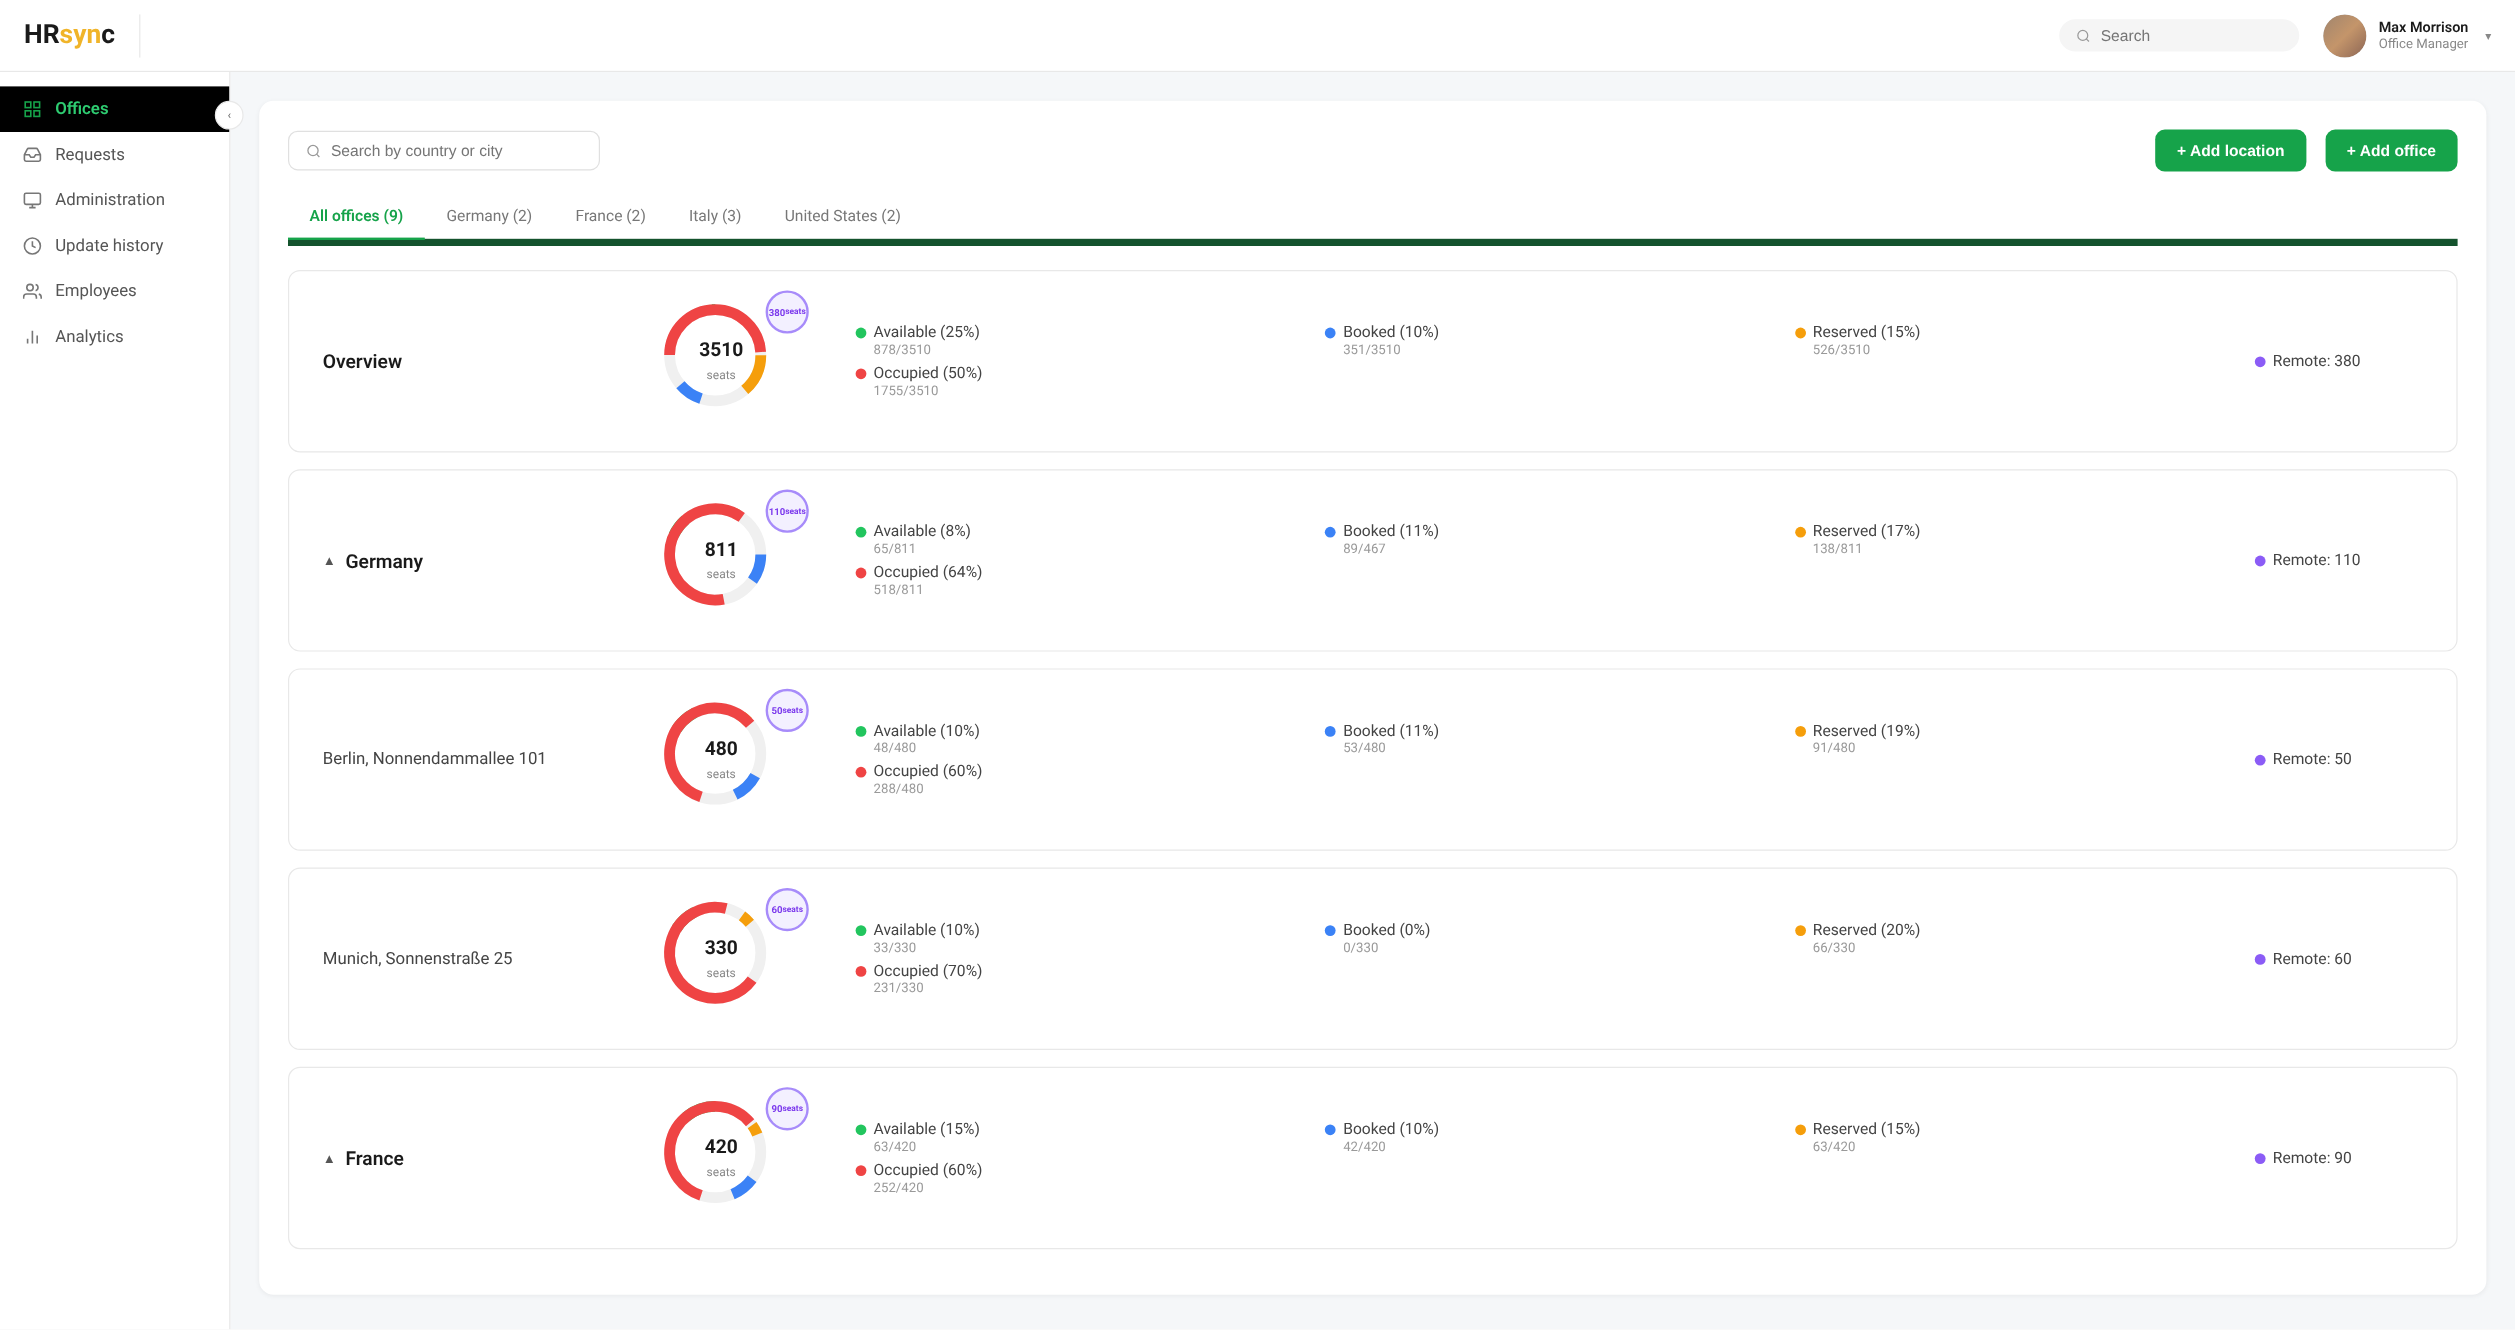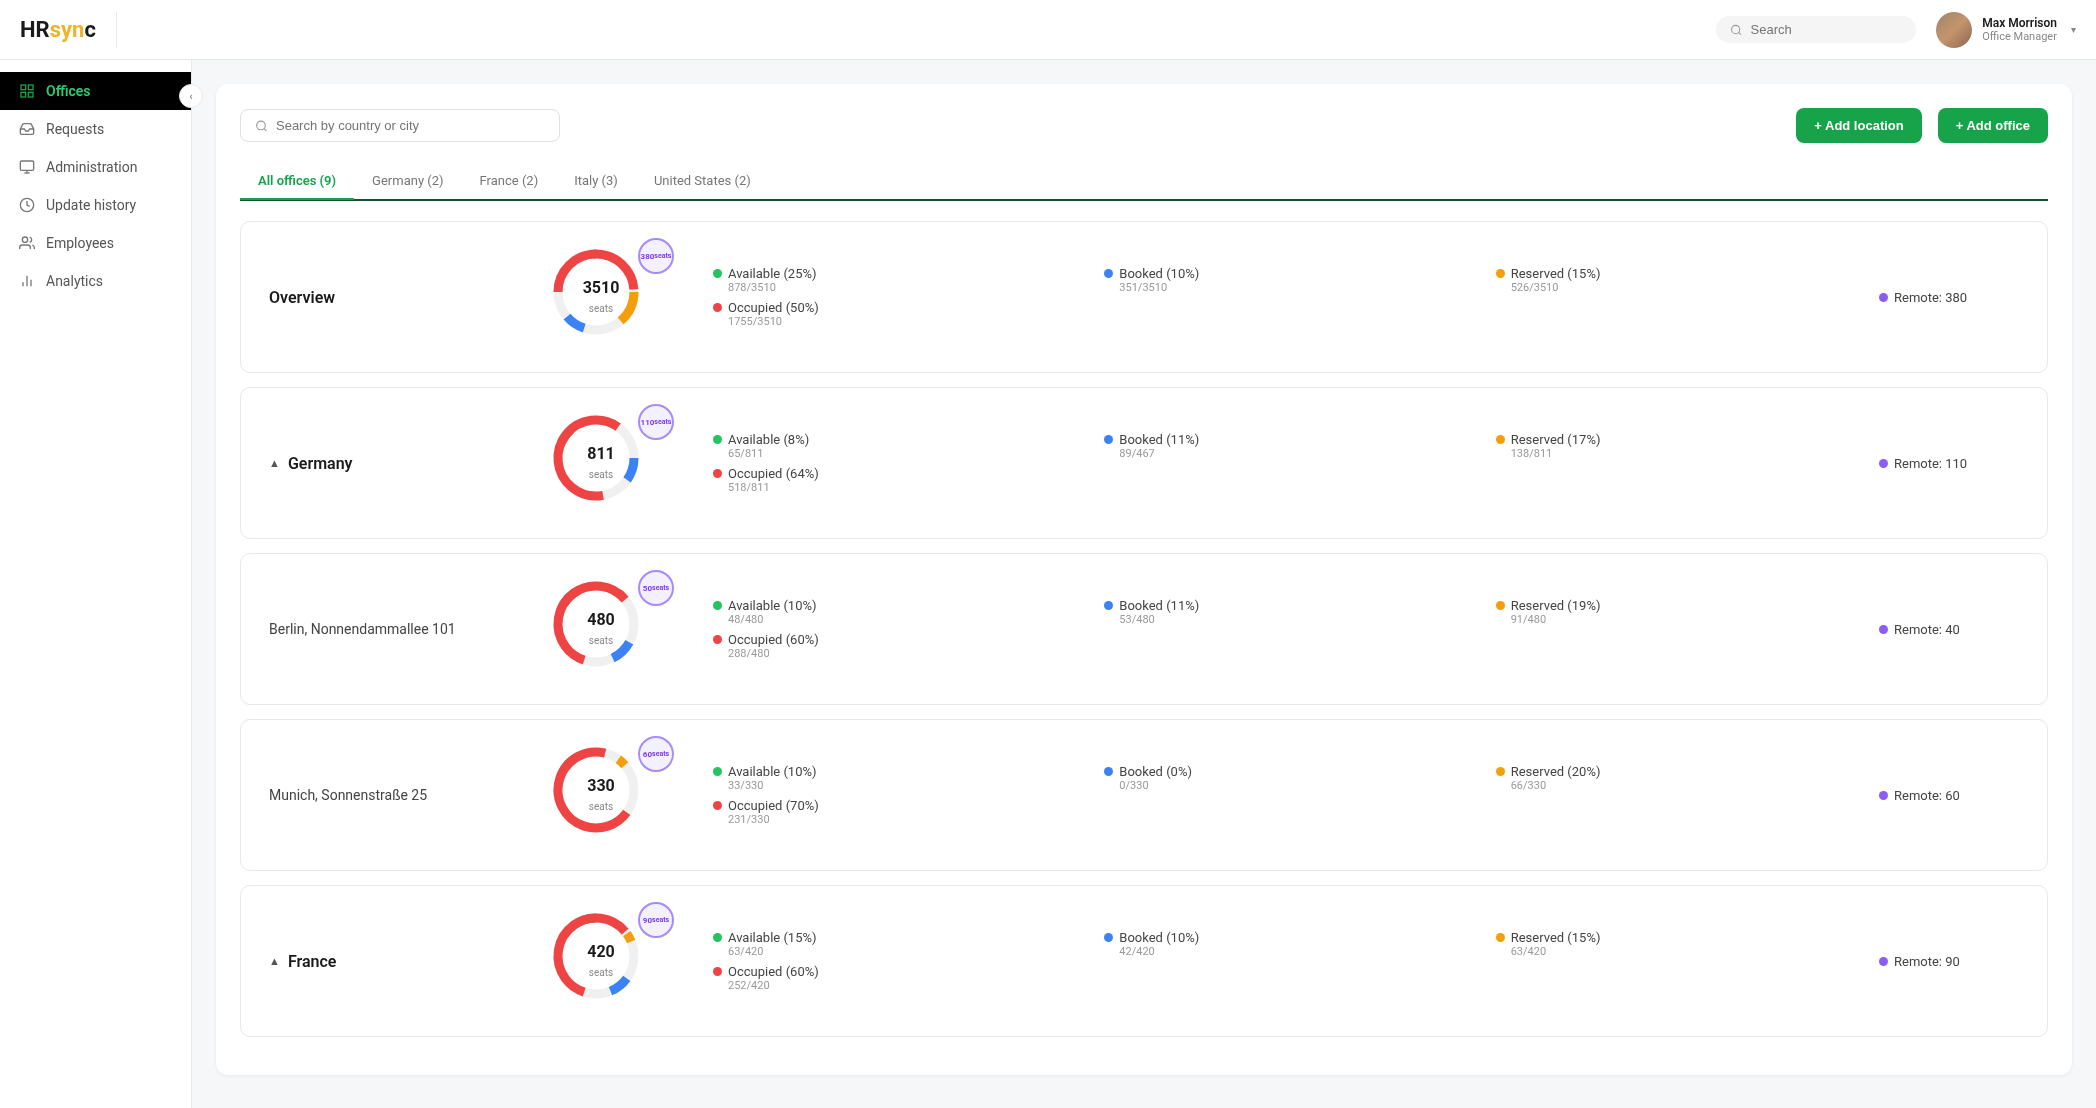--- a/index.html
+++ b/index.html
@@ -57,32 +57,32 @@
     .main { flex: 1; overflow-y: auto; padding: 24px; background: #f5f7f9; }
     .content-card {
       background: #fff; border-radius: 12px; padding: 24px;
       box-shadow: 0 1px 4px rgba(0,0,0,0.06);
     }
 
     
     .toolbar { display: flex; align-items: center; gap: 16px; margin-bottom: 20px; }
     .search-input-wrap {
       display: flex; align-items: center; border: 1px solid #e0e0e0; border-radius: 8px;
-      padding: 8px 14px; gap: 8px; width: 320px; background: #fff;
+      padding: 8px 14px; gap: 8px; width: 260px; background: #fff;
     }
     .search-input-wrap input { border: none; outline: none; font-size: 13px; color: #666; width: 100%; }
     .toolbar-spacer { flex: 1; }
     .btn-add {
       display: flex; align-items: center; gap: 6px; padding: 10px 18px;
       background: #16a34a; color: #fff; border: none; border-radius: 8px;
       font-size: 13px; font-weight: 600; cursor: pointer;
     }
 
     
-    .tabs { display: flex; gap: 0; border-bottom: 2px solid #14532d; margin-bottom: 20px; }
+    .tabs { display: flex; gap: 0; border-bottom: 6px solid #14532d; margin-bottom: 20px; }
     .tab {
       padding: 10px 18px; font-size: 13px; color: #777; cursor: pointer;
       border-bottom: 2px solid transparent; margin-bottom: -1px; transition: all 0.15s;
     }
     .tab.active { color: #16a34a; border-bottom: 2px solid #16a34a; font-weight: 600; }
 
     
     .office-row {
       border: 1px solid #e8e8e8; border-radius: 10px; padding: 20px 28px;
       margin-bottom: 14px; display: flex; align-items: center; gap: 32px;
@@ -414,21 +414,21 @@
       <div class="stat-label">
         <span class="stat-dot" style="background:#ef4444"></span>
         <span>Occupied (60%)</span>
       </div>
       <div class="stat-sub">288/480</div>
     </div>
 
       </div>
       <div class="remote-stat">
         <span class="stat-dot" style="background:#8b5cf6"></span>
-        <span>Remote: 40</span>
+        <span>Remote: 50</span>
       </div>
     </div>
 
     <div class="office-row">
       <div class="row-title sub">
 
         <span>Munich, Sonnenstraße 25</span>
       </div>
       <div class="row-chart">
 

